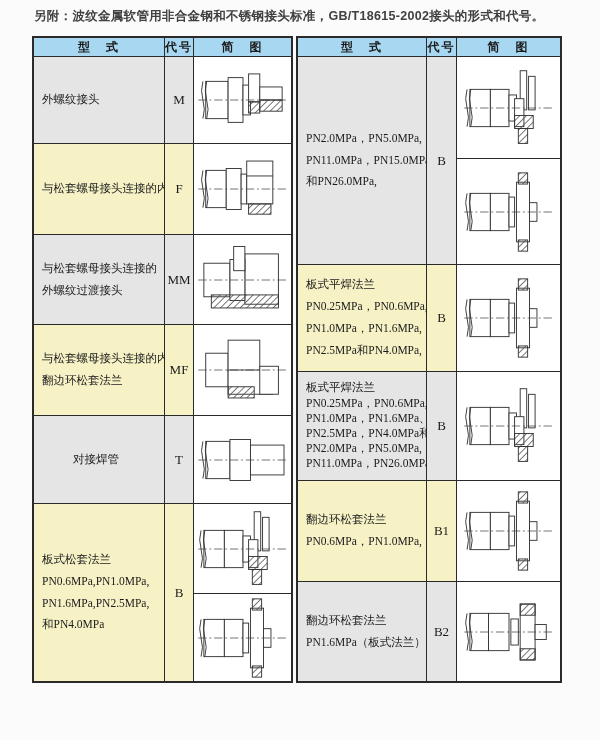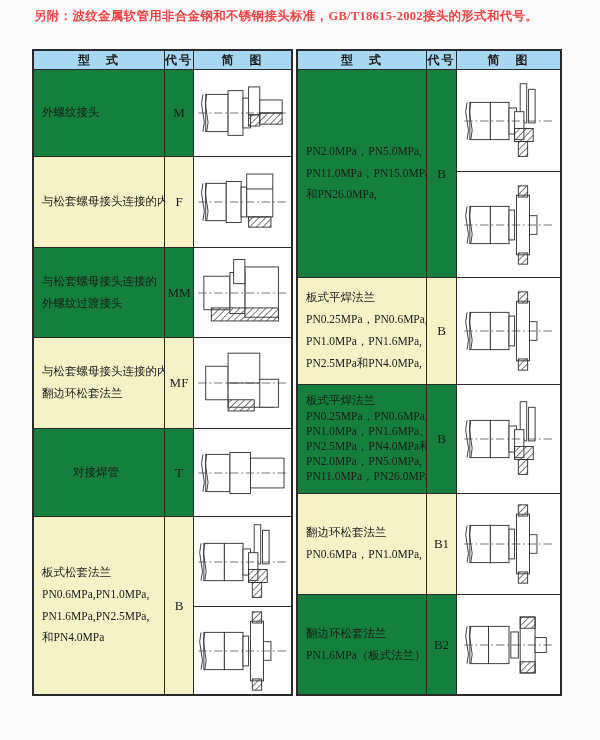--- a/index.html
+++ b/index.html
@@ -2,35 +2,35 @@
 <html><head>
 <meta charset="utf-8">
 <style>
   html,body{margin:0;padding:0;}
   body{
     width:600px;height:740px;background:#fbfbfb;position:relative;overflow:hidden;
     font-family:"Liberation Serif","DejaVu Serif",serif;color:#1a1a1a;
   }
   .page-title{
     position:absolute;left:34px;top:8px;width:540px;
-    font-family:Liberation Serif, serif;
-    font-weight:700;font-size:12.5px;letter-spacing:0.3px;color:#ef4444;
+    font-family:Liberation Sans, sans-serif;
+    font-weight:700;font-size:12.5px;letter-spacing:0.3px;color:#404040;
   }
   .half-table{
-    position:absolute;top:49px;height:647px;box-sizing:border-box;
+    position:absolute;top:36px;height:647px;box-sizing:border-box;
     border:2px solid #2a2a2a;background:#2a2a2a;
     display:grid;gap:1px;
   }
   #left-table{left:32px;width:261px;}
   #right-table{left:296px;width:266px;}
   .th{
     background:#a8d7f2;display:flex;align-items:center;justify-content:center;
     font-size:12px;font-weight:600;letter-spacing:2px;
   }
-  .cell{background:#15803d;box-sizing:border-box;}
+  .cell{background:#e5e5e5;box-sizing:border-box;}
   .cell.yellow{background:#f6f2c6;}
   .type-cell{
     display:flex;flex-direction:column;justify-content:center;
     padding:4px 4px 4px 8px;font-size:11.5px;
   }
   .type-cell .tline{white-space:nowrap;}
   .code-cell{
     display:flex;align-items:center;justify-content:center;
     font-size:13px;
   }

